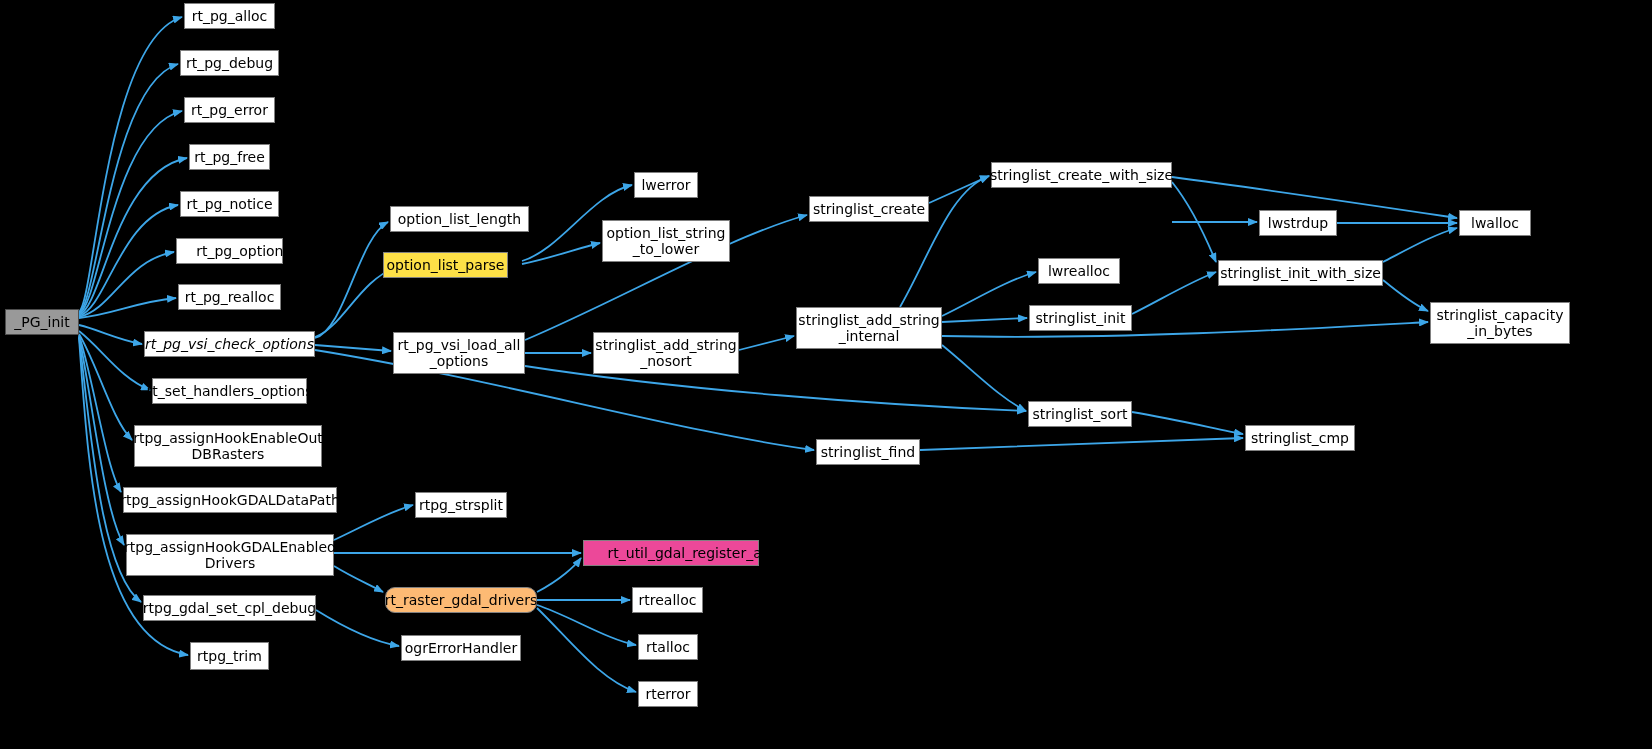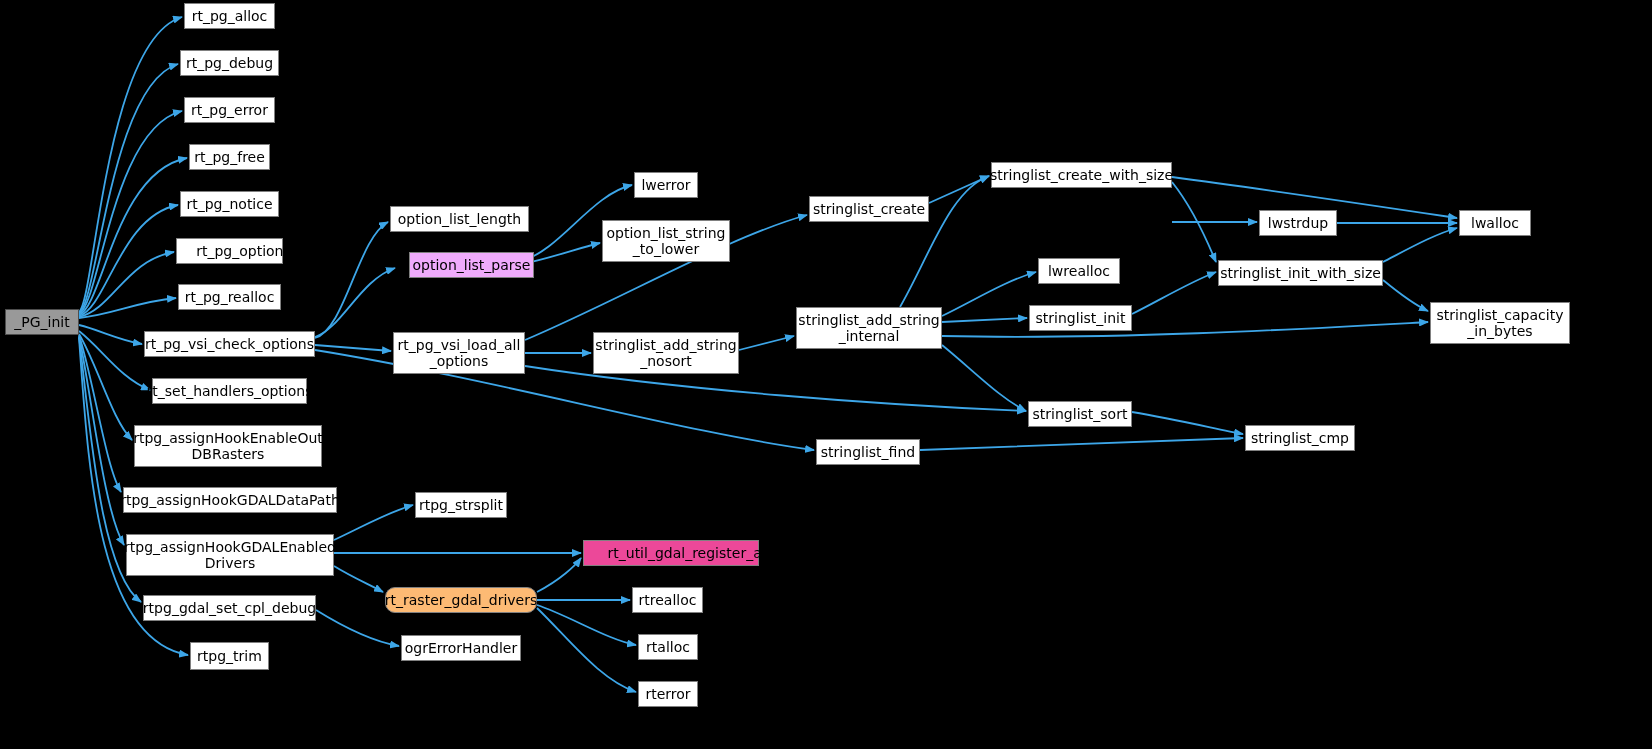--- a/index.html
+++ b/index.html
@@ -74,31 +74,31 @@
   </svg>
   <div id="node-layer">
       <div class="node root" style="left: 5px; top: 309px; width: 74px; height: 26px; background: rgb(153, 153, 153);"><span>_PG_init</span></div>
       <div class="node" style="left: 184px; top: 3px; width: 91px; height: 26px; background: rgb(255, 255, 255); border-color: rgb(128, 128, 128);"><span>rt_pg_alloc</span></div>
       <div class="node" style="left: 180px; top: 50px; width: 99px; height: 26px; background: rgb(255, 255, 255); border-color: rgb(128, 128, 128);"><span>rt_pg_debug</span></div>
       <div class="node" style="left: 184px; top: 97px; width: 91px; height: 26px; background: rgb(255, 255, 255); border-color: rgb(128, 128, 128);"><span>rt_pg_error</span></div>
       <div class="node" style="left: 189px; top: 144px; width: 81px; height: 26px; background: rgb(255, 255, 255); border-color: rgb(128, 128, 128);"><span>rt_pg_free</span></div>
       <div class="node" style="left: 180px; top: 191px; width: 99px; height: 26px; background: rgb(255, 255, 255); border-color: rgb(128, 128, 128);"><span>rt_pg_notice</span></div>
       <div class="node" style="left: 176px; top: 238px; width: 107px; height: 26px; background: rgb(255, 255, 255); border-color: rgb(128, 128, 128); padding-left: 28px;"><span>rt_pg_options</span></div>
       <div class="node" style="left: 178px; top: 284px; width: 103px; height: 26px; background: rgb(255, 255, 255); border-color: rgb(128, 128, 128);"><span>rt_pg_realloc</span></div>
-      <div class="node" style="left: 144px; top: 331px; width: 171px; height: 26px; background: rgb(255, 255, 255); border-color: rgb(128, 128, 128);"><span>rt_pg_vsi_check_options</span></div>
+      <div class="node" style="left: 144px; top: 331px; width: 171px; height: 26px; background: rgb(255, 255, 255); border-color: rgb(128, 128, 128); font-style: italic;"><span>rt_pg_vsi_check_options</span></div>
       <div class="node" style="left: 152px; top: 378px; width: 155px; height: 26px; background: rgb(255, 255, 255); border-color: rgb(128, 128, 128);"><span>rt_set_handlers_options</span></div>
       <div class="node" style="left: 134px; top: 425px; width: 188px; height: 42px; background: rgb(255, 255, 255); border-color: rgb(128, 128, 128);"><span>rtpg_assignHookEnableOut
 DBRasters</span></div>
       <div class="node" style="left: 123px; top: 487px; width: 214px; height: 26px; background: rgb(255, 255, 255); border-color: rgb(128, 128, 128);"><span>rtpg_assignHookGDALDataPath</span></div>
       <div class="node" style="left: 126px; top: 534px; width: 208px; height: 42px; background: rgb(255, 255, 255); border-color: rgb(128, 128, 128);"><span>rtpg_assignHookGDALEnabled
 Drivers</span></div>
       <div class="node" style="left: 143px; top: 595px; width: 173px; height: 26px; background: rgb(255, 255, 255); border-color: rgb(128, 128, 128);"><span>rtpg_gdal_set_cpl_debug</span></div>
       <div class="node" style="left: 190px; top: 642px; width: 79px; height: 28px; background: rgb(255, 255, 255); border-color: rgb(128, 128, 128);"><span>rtpg_trim</span></div>
       <div class="node" style="left: 390px; top: 206px; width: 139px; height: 26px; background: rgb(255, 255, 255); border-color: rgb(128, 128, 128);"><span>option_list_length</span></div>
-      <div class="node" style="left: 409px; top: 252px; width: 125px; height: 26px; background: #f0abfc; border-color: rgb(128, 128, 128);"><span>option_list_parse</span></div>
+      <div class="node" style="left: 383px; top: 252px; width: 125px; height: 26px; background: #fde047; border-color: rgb(128, 128, 128);"><span>option_list_parse</span></div>
       <div class="node" style="left: 393px; top: 332px; width: 132px; height: 42px; background: rgb(255, 255, 255); border-color: rgb(128, 128, 128); text-align: center;"><span>rt_pg_vsi_load_all
 _options</span></div>
       <div class="node" style="left: 634px; top: 172px; width: 64px; height: 26px; background: rgb(255, 255, 255); border-color: rgb(128, 128, 128);"><span>lwerror</span></div>
       <div class="node" style="left: 602px; top: 220px; width: 128px; height: 42px; background: rgb(255, 255, 255); border-color: rgb(128, 128, 128);"><span>option_list_string
 _to_lower</span></div>
       <div class="node" style="left: 593px; top: 332px; width: 146px; height: 42px; background: rgb(255, 255, 255); border-color: rgb(128, 128, 128);"><span>stringlist_add_string
 _nosort</span></div>
       <div class="node" style="left: 809px; top: 196px; width: 120px; height: 26px; background: rgb(255, 255, 255); border-color: rgb(128, 128, 128);"><span>stringlist_create</span></div>
       <div class="node" style="left: 991px; top: 162px; width: 181px; height: 26px; background: rgb(255, 255, 255); border-color: rgb(128, 128, 128);"><span>stringlist_create_with_size</span></div>
       <div class="node" style="left: 1259px; top: 210px; width: 78px; height: 26px; background: rgb(255, 255, 255); border-color: rgb(128, 128, 128);"><span>lwstrdup</span></div>

